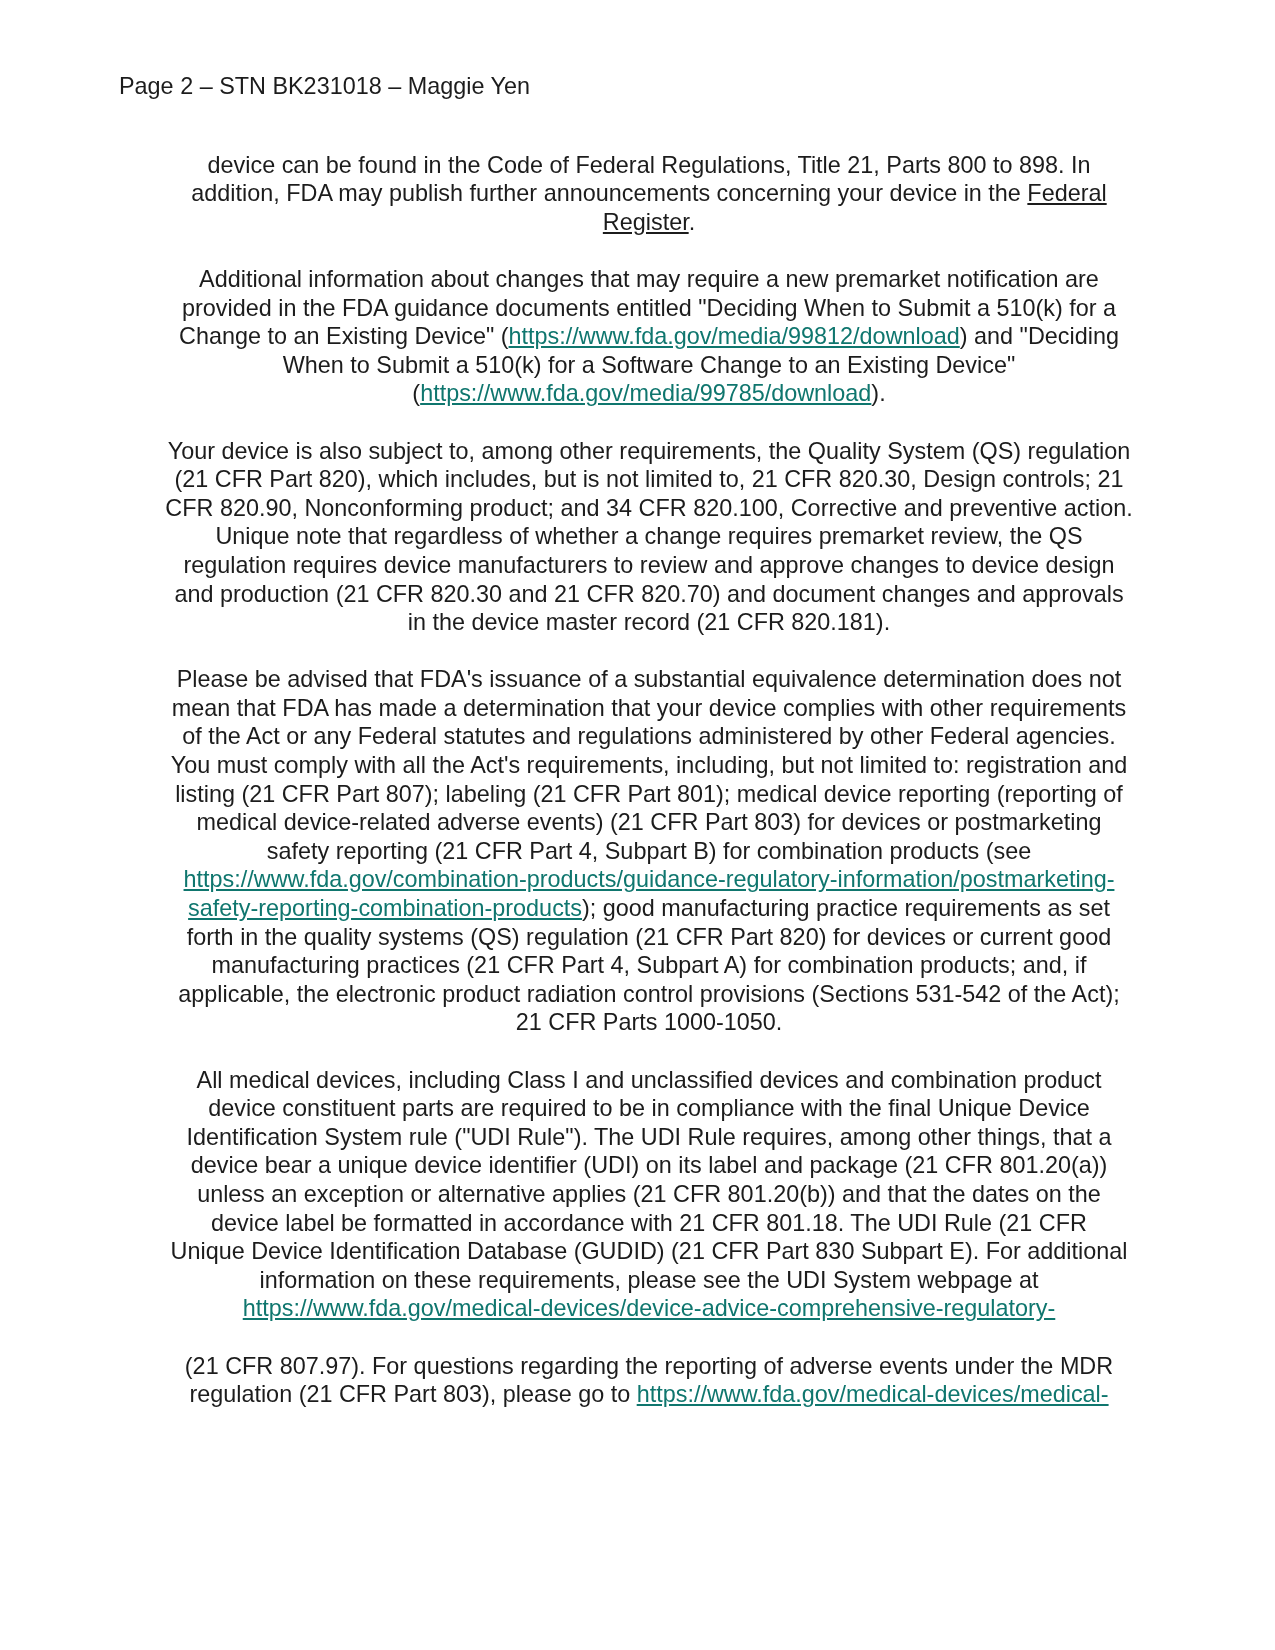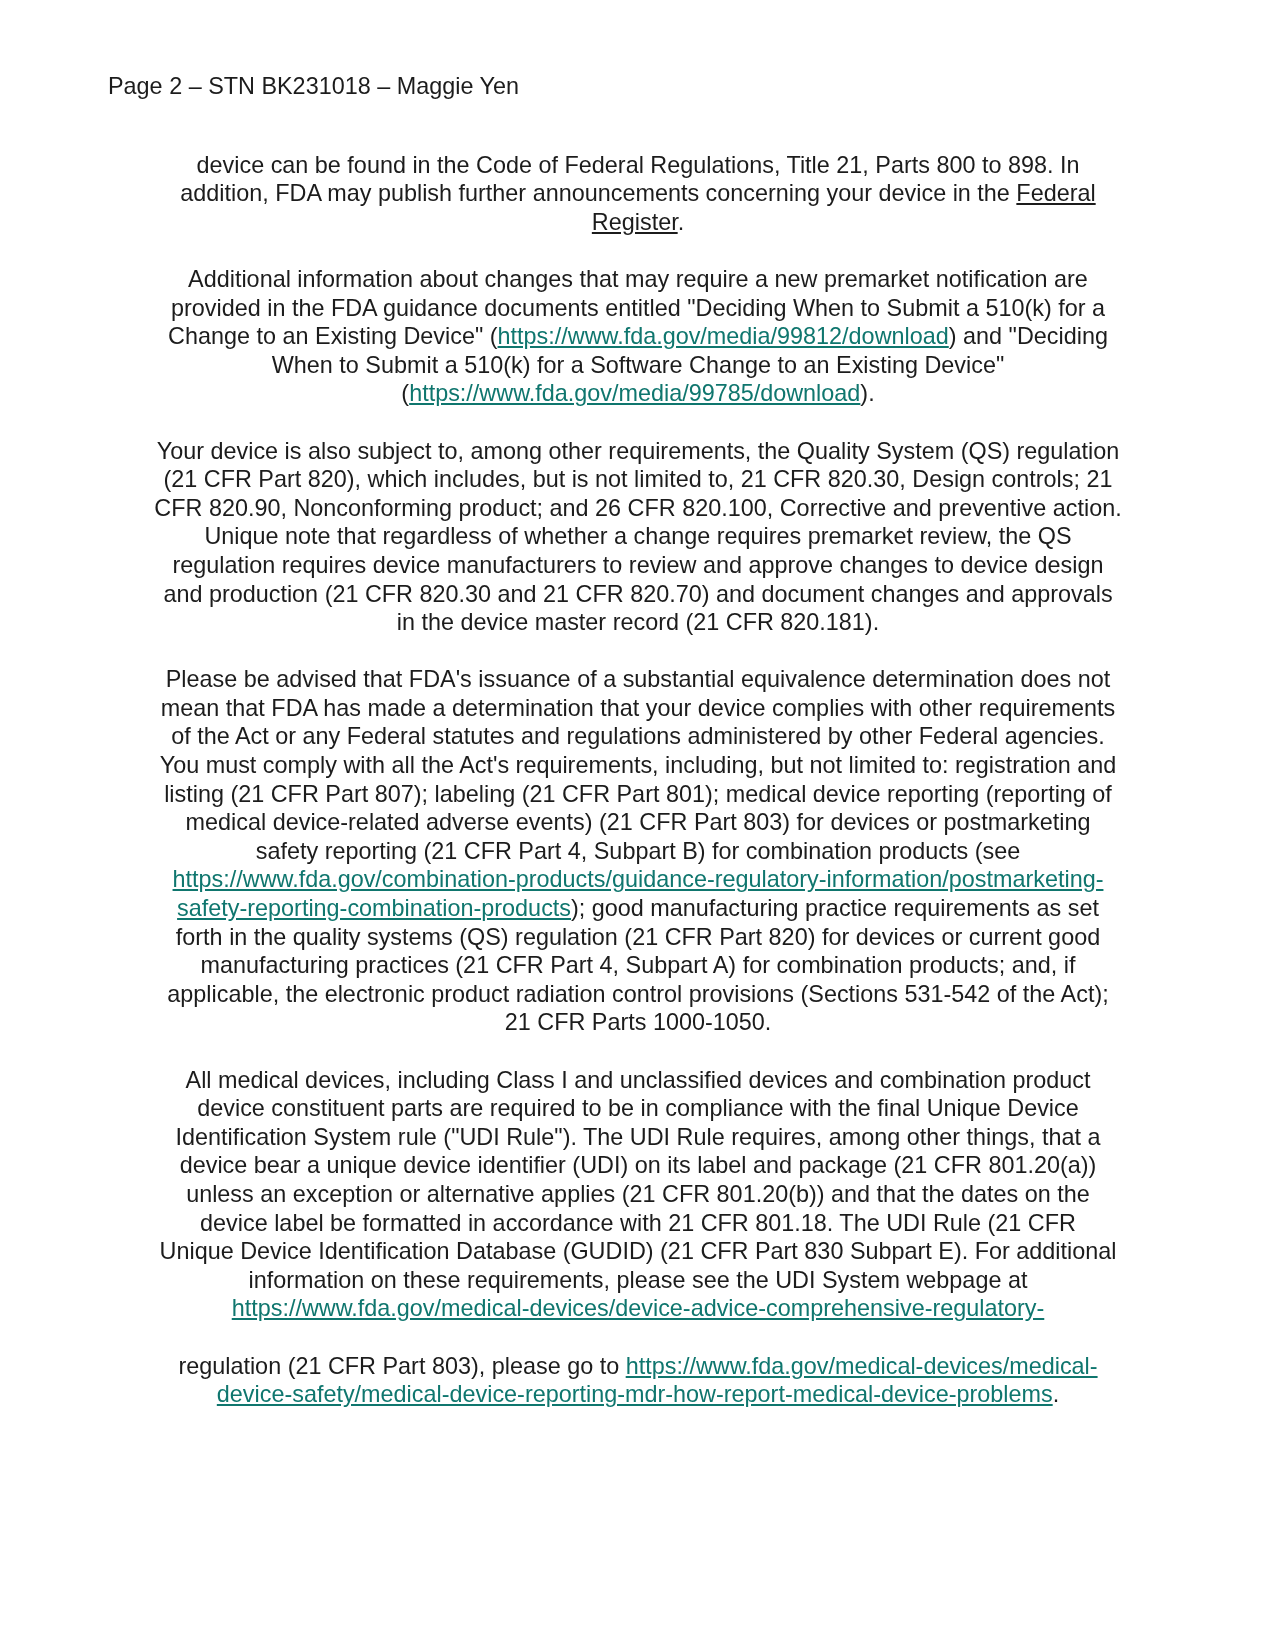--- a/index.html
+++ b/index.html
@@ -1,18 +1,18 @@
 <!DOCTYPE html>
 <html><head>
 <meta charset="utf-8">
 <style>
   html, body { margin: 0; padding: 0; background: #ffffff; }
   body { width: 1275px; height: 1650px; position: relative; overflow: hidden; }
   .page {
-    position: absolute; left: 108px; top: 72px; width: 1060px;
+    position: absolute; left: 119px; top: 72px; width: 1060px;
     font-family: "Liberation Sans", sans-serif;
     font-size: 23.4px; line-height: 28.6px; color: #1c1c1c;
   }
   .header { margin: 0 0 50px 0; }
   p { margin: 0 0 28.6px 0; text-align: center; }
   .line { display: block; white-space: nowrap; }
   a { color: #0f766e; text-decoration: underline; }
   .ul { text-decoration: underline; }
 </style>
 </head>
@@ -29,21 +29,21 @@
       <p>
         <span class="line"><span>Additional information about changes that may require a new premarket notification are</span></span>
         <span class="line"><span>provided in the FDA guidance documents entitled "Deciding When to Submit a 510(k) for a</span></span>
         <span class="line"><span>Change to an Existing Device" (</span><a>https://www.fda.gov/media/99812/download</a><span>) and "Deciding</span></span>
         <span class="line"><span>When to Submit a 510(k) for a Software Change to an Existing Device"</span></span>
         <span class="line"><span>(</span><a>https://www.fda.gov/media/99785/download</a><span>).</span></span>
       </p>
       <p>
         <span class="line"><span>Your device is also subject to, among other requirements, the Quality System (QS) regulation</span></span>
         <span class="line"><span>(21 CFR Part 820), which includes, but is not limited to, 21 CFR 820.30, Design controls; 21</span></span>
-        <span class="line"><span>CFR 820.90, Nonconforming product; and 26 CFR 820.100, Corrective and preventive action.</span></span>
+        <span class="line"><span>CFR 820.90, Nonconforming product; and 34 CFR 820.100, Corrective and preventive action.</span></span>
         <span class="line"><span>Unique note that regardless of whether a change requires premarket review, the QS</span></span>
         <span class="line"><span>regulation requires device manufacturers to review and approve changes to device design</span></span>
         <span class="line"><span>and production (21 CFR 820.30 and 21 CFR 820.70) and document changes and approvals</span></span>
         <span class="line"><span>in the device master record (21 CFR 820.181).</span></span>
       </p>
       <p>
         <span class="line"><span>Please be advised that FDA's issuance of a substantial equivalence determination does not</span></span>
         <span class="line"><span>mean that FDA has made a determination that your device complies with other requirements</span></span>
         <span class="line"><span>of the Act or any Federal statutes and regulations administered by other Federal agencies.</span></span>
         <span class="line"><span>You must comply with all the Act's requirements, including, but not limited to: registration and</span></span>
@@ -62,17 +62,17 @@
         <span class="line"><span>device constituent parts are required to be in compliance with the final Unique Device</span></span>
         <span class="line"><span>Identification System rule ("UDI Rule").  The UDI Rule requires, among other things, that a</span></span>
         <span class="line"><span>device bear a unique device identifier (UDI) on its label and package (21 CFR 801.20(a))</span></span>
         <span class="line"><span>unless an exception or alternative applies (21 CFR 801.20(b)) and that the dates on the</span></span>
         <span class="line"><span>device label be formatted in accordance with 21 CFR 801.18.  The UDI Rule (21 CFR</span></span>
         <span class="line"><span>Unique Device Identification Database (GUDID) (21 CFR Part 830 Subpart E).  For additional</span></span>
         <span class="line"><span>information on these requirements, please see the UDI System webpage at</span></span>
         <span class="line"><a>https://www.fda.gov/medical-devices/device-advice-comprehensive-regulatory-</a></span>
       </p>
       <p>
+        <span class="line"><span>(21 CFR 807.97).  For questions regarding the reporting of adverse events under the MDR</span></span>
         <span class="line"><span>regulation (21 CFR Part 803), please go to </span><a>https://www.fda.gov/medical-devices/medical-</a></span>
-        <span class="line"><a>device-safety/medical-device-reporting-mdr-how-report-medical-device-problems</a><span>.</span></span>
       </p>
     </div>
 </div>
 
 </body></html>

